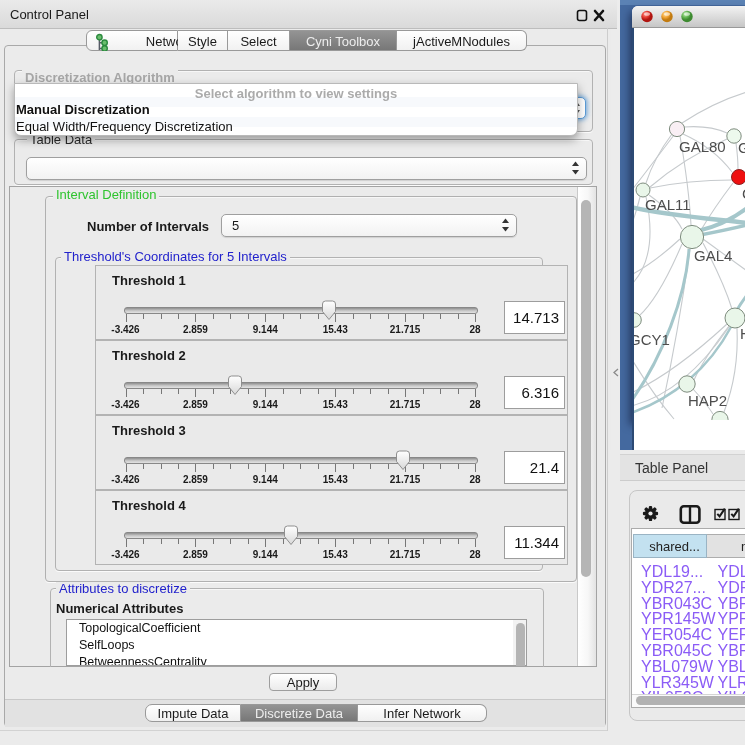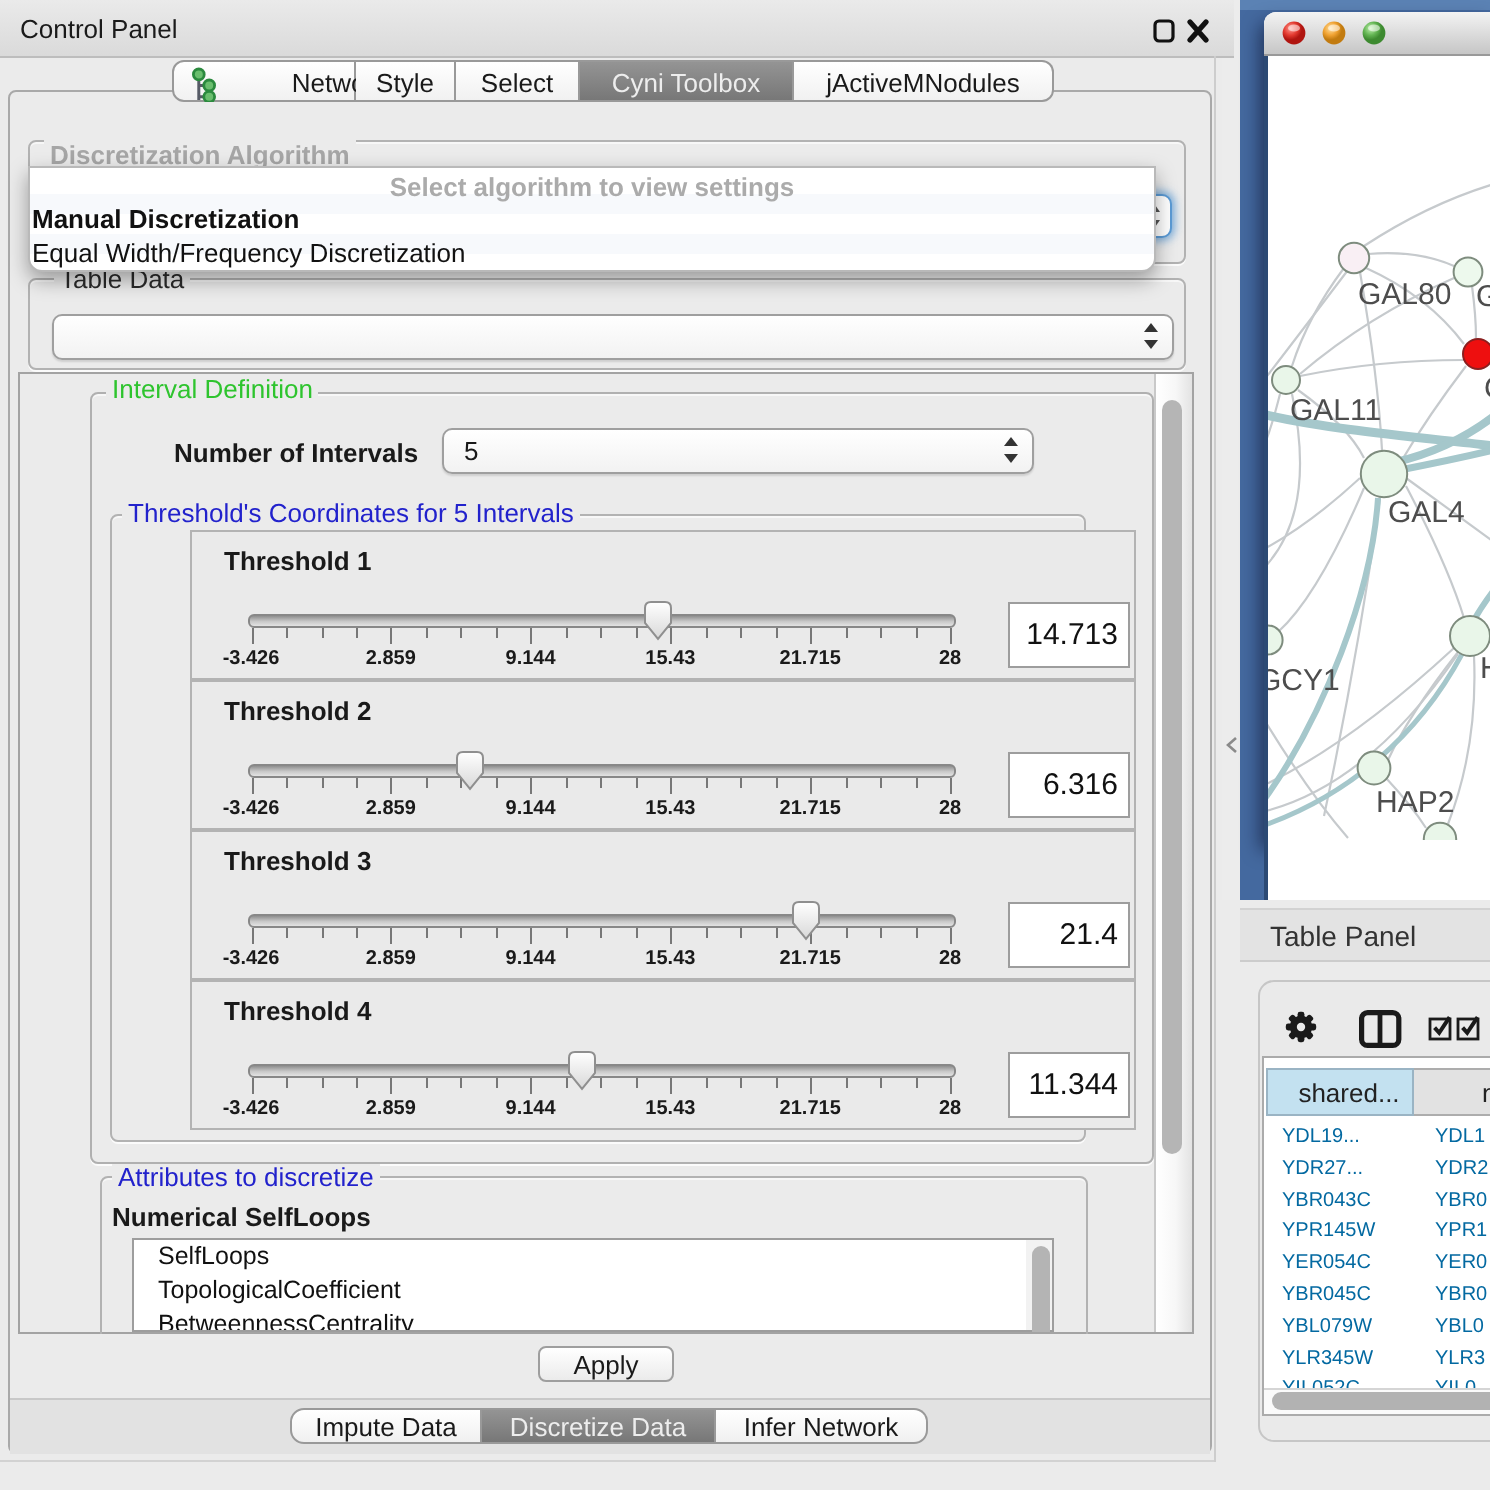--- a/index.html
+++ b/index.html
@@ -13,21 +13,21 @@
 .tpanel{position:absolute;border:1px solid #b3b3b3;background:#eaeaea;margin-left:33px;}
 .thlabel{position:absolute;left:16px;top:7px;font-size:13px;font-weight:bold;color:#1a1a1a;}
 .track{position:absolute;left:28px;height:5px;border-radius:3px;background:linear-gradient(#8f8f8f,#c9c9c9 55%,#e3e3e3);border:1px solid #888;width:352px;}
 .vbox{position:absolute;left:408px;width:54px;height:31px;background:#fff;border:1px solid #9d9d9d;font-size:15px;color:#111;text-align:right;padding-right:5px;line-height:31px;}
 .ticklab{position:absolute;font-size:10px;font-weight:bold;color:#1a1a1a;transform:translateX(-50%);}
 .tick{position:absolute;width:1px;background:#777;}
 .toptab{position:absolute;top:30px;height:21px;background:linear-gradient(#ffffff,#f1f1f1);border:1px solid #999;border-left:none;font-size:13px;color:#1a1a1a;text-align:center;line-height:21px;box-sizing:border-box;}
 .bottab{position:absolute;top:704px;height:18px;background:linear-gradient(#ffffff,#f0f0f0);border:1px solid #999;border-left:none;font-size:13px;color:#1a1a1a;text-align:center;line-height:17px;box-sizing:border-box;}
 .seltab{background:linear-gradient(#949494,#777777);color:#ededed;}
 .listitem{font-size:12.5px;color:#111;padding-left:12px;height:17px;line-height:17px;}
-.row{position:absolute;font-size:10px;color:#0369a1;white-space:nowrap;}
+.row{position:absolute;font-size:16px;color:#8b5cf6;white-space:nowrap;}
 </style>
 </head>
 <body>
 
 <div class="abs" style="left:0;top:0;width:617px;height:28px;background:linear-gradient(#eaeaea,#dadada);border-bottom:1px solid #bdbdbd;"></div>
 <div class="abs" style="left:10px;top:7px;font-size:13px;color:#1a1a1a;">Control Panel</div>
 
 <svg class="abs" style="left:576px;top:9px;" width="30" height="13" viewBox="0 0 30 13">
  <rect x="1.5" y="1.5" width="9" height="10" rx="2" fill="none" stroke="#111" stroke-width="1.6"></rect>
  <path d="M19 2 L27 11 M27 2 L19 11" stroke="#111" stroke-width="2.6" stroke-linecap="round"></path>
@@ -250,36 +250,36 @@
           </linearGradient>
         </defs>
       <path d="M1.5 4 Q1.5 1 4.5 1 L11.5 1 Q14.5 1 14.5 4 L14.5 11.5 L8 19.5 L1.5 11.5 Z" fill="url(#thg3)" stroke="#8f8f8f" stroke-width="1"></path>
       </svg>
       <div class="vbox" style="top:35px;">11.344</div>
     </div>
   </div>
 
 <div class="group" style="left:50px;top:588px;width:492px;height:84px;border-radius:4px 4px 0 0;"></div>
 <div class="gtitle" style="left:56px;top:582px;color:#2222cc;">Attributes to discretize</div>
-<div class="abs" style="left:56px;top:601px;font-size:13px;font-weight:bold;color:#1a1a1a;">Numerical SelfLoops</div>
+<div class="abs" style="left:56px;top:601px;font-size:13px;font-weight:bold;color:#1a1a1a;">Numerical Attributes</div>
 <div class="abs" style="left:66px;top:619px;width:461px;height:47px;background:#fff;border:1px solid #9d9d9d;box-sizing:border-box;overflow:hidden;">
+  <div class="listitem">TopologicalCoefficient</div>
   <div class="listitem">SelfLoops</div>
-  <div class="listitem">TopologicalCoefficient</div>
   <div class="listitem">BetweennessCentrality</div>
 </div>
 <div class="abs" style="left:513px;top:620px;width:13px;height:45px;background:#f2f2f2;"></div>
 <div class="abs" style="left:516px;top:623px;width:9px;height:43px;background:#b4b4b4;border-radius:5px 5px 0 0;"></div>
 
 <div class="abs" style="left:9px;top:667px;width:588px;height:32px;background:#ebebeb;"></div>
 <div class="abs" style="left:269px;top:673px;width:68px;height:18px;background:linear-gradient(#ffffff,#ebebeb);border:1px solid #9e9e9e;border-radius:4px;font-size:13px;color:#1a1a1a;text-align:center;line-height:17px;box-sizing:border-box;">Apply</div>
 
 <div class="abs" style="left:5px;top:699px;width:600px;height:27px;background:#e2e2e2;border-top:1px solid #c8c8c8;"></div>
 <div class="bottab" style="left:145px;width:96px;border-radius:7px 0 0 7px;border-left:1px solid #999;">Impute Data</div>
 <div class="bottab seltab" style="left:241px;width:117px;">Discretize Data</div>
-<div class="bottab" style="left:358px;width:106px;border-radius:0 7px 7px 0;">Infer Network</div>
+<div class="bottab" style="left:358px;width:129px;border-radius:0 7px 7px 0;">Infer Network</div>
 
 <div class="abs" style="left:14px;top:83px;width:564px;height:53px;background:#fff;border:1px solid #b9b9b9;border-radius:0 0 7px 7px;box-shadow:0 4px 10px rgba(0,0,0,.35);box-sizing:border-box;"></div>
 <div class="abs" style="left:15px;top:97px;width:562px;height:10px;background:rgba(100,145,190,0.05);"></div>
 <div class="abs" style="left:15px;top:117px;width:562px;height:10px;background:rgba(100,145,190,0.05);"></div>
 <div class="abs" style="left:14px;top:86px;width:564px;font-size:13px;font-weight:bold;color:#ababab;text-align:center;">Select algorithm to view settings</div>
 <div class="abs" style="left:16px;top:102px;font-size:13px;font-weight:bold;color:#111;">Manual Discretization</div>
 <div class="abs" style="left:16px;top:119px;font-size:13px;color:#111;">Equal Width/Frequency Discretization</div>
 
 <svg class="abs" style="left:612px;top:368px;" width="8" height="9" viewBox="0 0 8 9">
     <path d="M6 1 L2 4.5 L6 8" stroke="#8a8a8a" stroke-width="1.3" fill="none"></path>

